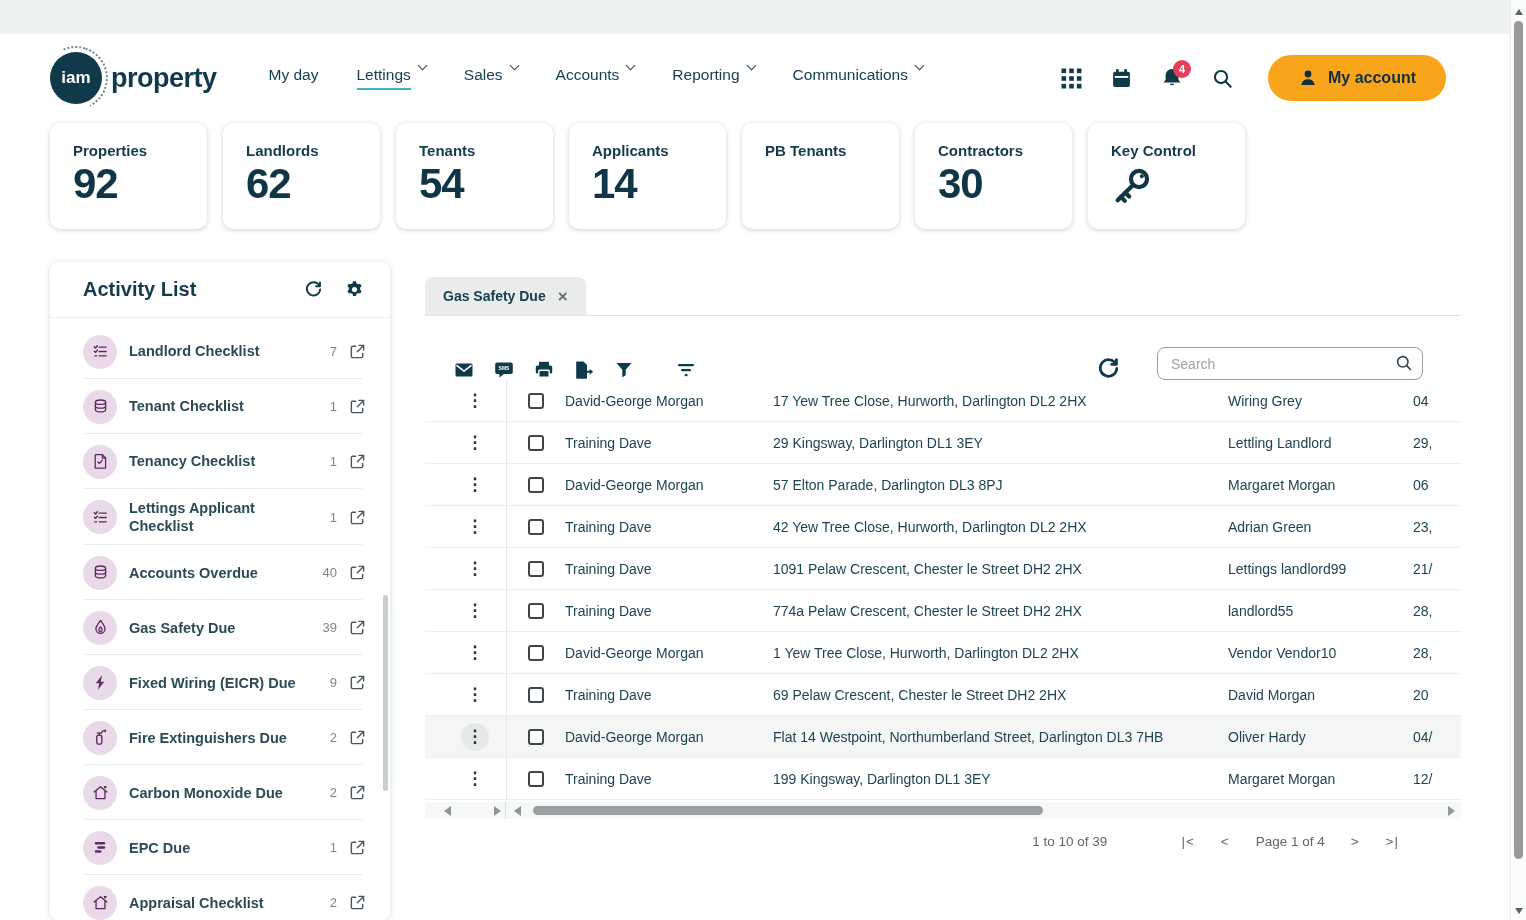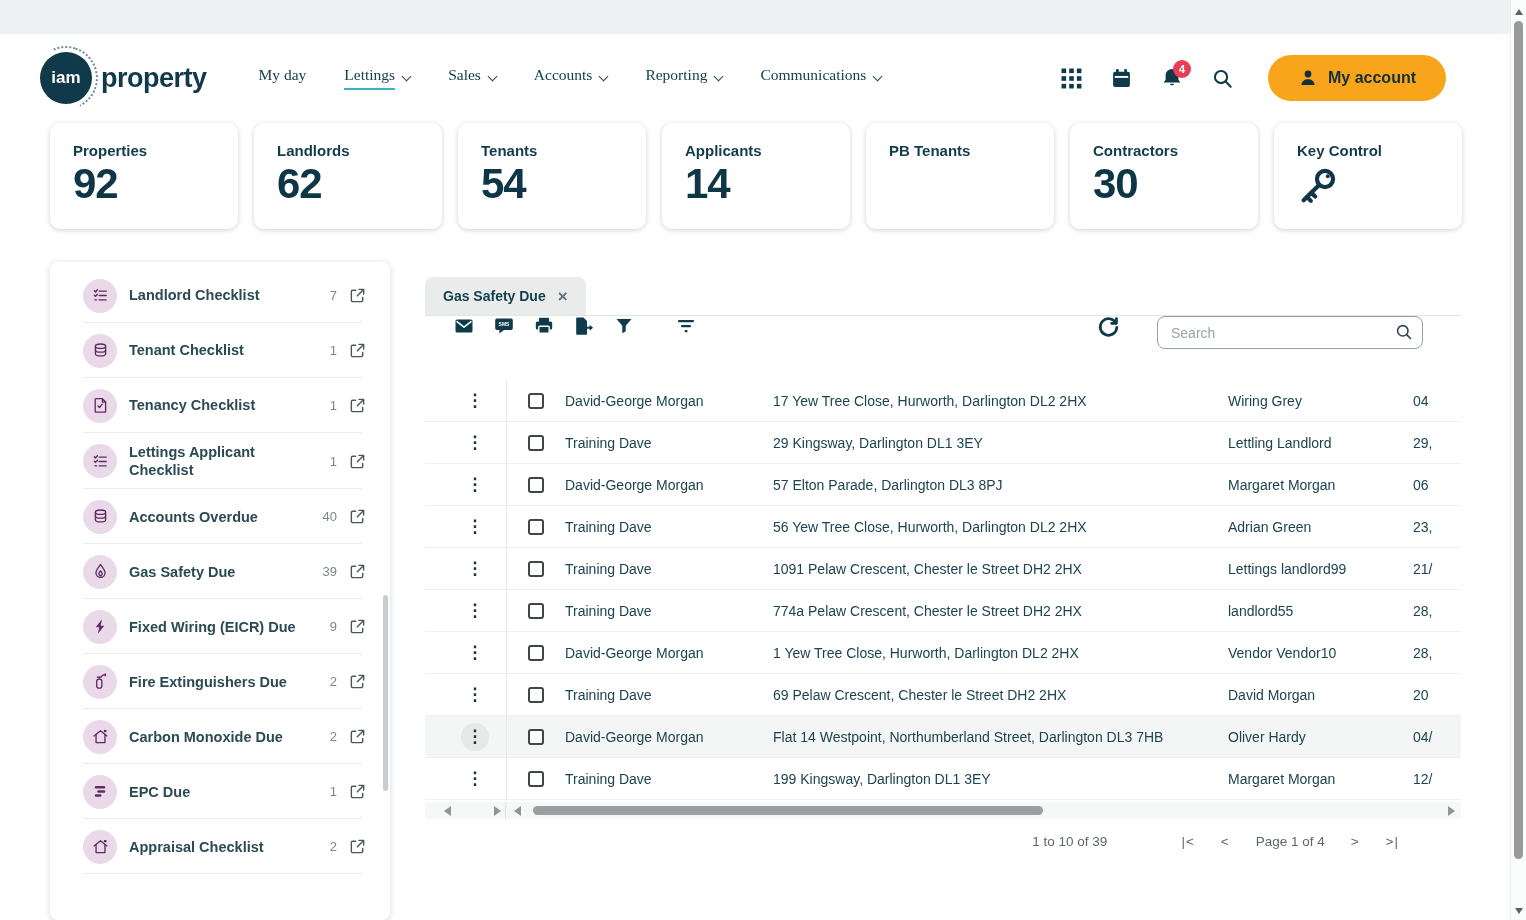--- a/index.html
+++ b/index.html
@@ -11,38 +11,38 @@
   html,body{width:1526px;height:920px;overflow:hidden;}
   body{font-family:"Liberation Sans",sans-serif;background:#fff;color:var(--teal);position:relative;}
   button{background:none;border:none;cursor:pointer;font-family:inherit;color:inherit;padding:0;}
 
   
   .topbar{position:absolute;left:0;top:0;width:1510px;height:34px;background:#eef1f2;display:flex;align-items:center;justify-content:flex-end;padding-right:68px;gap:42px;}
   .topbar a{font-size:14.5px;color:#3f4b52;text-decoration:none;padding-bottom:3px;border-bottom:2px solid transparent;}
   .topbar a.active{border-bottom-color:var(--cyan);color:#2c4753;}
 
   
-  .header{position:absolute;left:0;top:34px;width:1510px;height:88px;background:#fff;display:flex;align-items:center;padding-left:40px;}
+  .header{position:absolute;left:0;top:34px;width:1510px;height:88px;background:#fff;display:flex;align-items:center;padding-left:50px;}
   .logo{display:flex;align-items:center;gap:9px;}
   .logo-circle{position:relative;width:52px;height:52px;border-radius:50%;background:var(--teal);color:#fff;font-size:17px;font-weight:bold;display:flex;align-items:center;justify-content:center;}
   .logo-circle::after{content:'';position:absolute;inset:-6px;border-radius:50%;border:2px dotted rgba(16,57,74,.6);border-left-color:transparent;border-bottom-color:transparent;transform:rotate(18deg);}
   .logo-word{font-size:27px;font-weight:bold;color:var(--teal);letter-spacing:-.5px;}
   .mainnav{display:flex;align-items:center;gap:38px;margin-left:52px;}
-  .nav-item{display:flex;align-items:center;gap:8px;font-size:15.5px;color:#13414e;font-family:Liberation Serif, serif;}
+  .nav-item{display:flex;align-items:flex-start;gap:8px;font-size:15.5px;color:#13414e;}
   .nav-item .lbl{padding-bottom:4px;border-bottom:2px solid transparent;}
   .nav-item.active .lbl{border-bottom-color:var(--cyan);}
   .chev{width:7px;height:7px;border-right:1.6px solid #2c4a56;border-bottom:1.6px solid #2c4a56;transform:rotate(45deg);margin-top:-4px;}
   .header-right{margin-left:auto;display:flex;align-items:center;gap:29px;padding-right:64px;}
   .hicon{color:var(--teal);display:flex;align-items:center;justify-content:center;position:relative;}
   .badge{position:absolute;top:-7px;right:-8px;min-width:18px;height:18px;border-radius:50%;background:var(--red);color:#fff;font-size:11px;font-weight:bold;display:flex;align-items:center;justify-content:center;}
   .account-btn{display:flex;align-items:center;gap:10px;height:46px;border-radius:23px;background:var(--amber);padding:0 30px;font-size:16px;font-weight:bold;color:#11303c;margin-left:6px;}
 
   
   .cards{position:absolute;left:50px;top:123px;display:flex;gap:16px;}
-  .card{width:188px;height:106px;background:#fff;border-radius:10px;box-shadow:0 1px 5px rgba(13,44,58,.22);padding:19px 0 16px 23px;}
+  .card{width:157px;height:106px;background:#fff;border-radius:10px;box-shadow:0 1px 5px rgba(13,44,58,.22);padding:19px 0 16px 23px;}
   .card-label{font-size:15px;font-weight:600;color:#123c4c;}
   .card-value{font-size:42px;font-weight:bold;color:#0f3646;margin-top:4px;letter-spacing:-1px;line-height:1;}
   .card-value svg{margin-top:2px;}
 
   
   .activity{position:absolute;left:50px;top:262px;width:340px;height:658px;background:#fff;border-radius:8px;box-shadow:0 1px 6px rgba(13,44,58,.18);overflow:hidden;}
   .ap-header{height:56px;display:flex;align-items:center;padding:0 26px 0 33px;border-bottom:1px solid #eceeee;}
   .ap-title{font-size:20px;font-weight:bold;color:#123c4c;}
   .ap-actions{margin-left:auto;display:flex;align-items:center;gap:22px;color:var(--teal);}
   .ap-items{padding:6px 0 0;}
@@ -52,21 +52,21 @@
   .ai-label{flex:1;font-size:14.5px;font-weight:bold;color:#2a4a54;line-height:1.25;}
   .ai-count{width:24px;text-align:right;font-size:13px;color:#7c878c;}
   .ai-ext{color:#4a565c;display:flex;}
   .ap-scroll{position:absolute;right:2px;top:333px;width:5px;height:196px;border-radius:3px;background:#c8cdcf;}
 
   
   .main{position:absolute;left:425px;top:262px;width:1036px;height:658px;overflow:hidden;}
   .tabbar{height:54px;border-bottom:1px solid #e2e5e6;display:flex;align-items:flex-end;}
   .tab{display:flex;align-items:center;gap:12px;height:38px;padding:0 18px;background:#e9eceb;border-radius:8px 8px 0 0;font-size:14px;font-weight:600;color:#13414f;}
   .tab-close{font-size:17px;color:#5f7077;line-height:1;}
-  .toolbar{height:64px;display:flex;align-items:flex-start;padding:0 38px 0 29px;gap:20px;}
+  .toolbar{height:64px;display:flex;align-items:flex-end;padding:0 38px 0 29px;gap:20px;}
   .tb-btn{color:#0f3a4a;display:flex;align-items:center;}
   .tb-btn:nth-child(6){margin-left:21px;}
   .tb-spacer{flex:1;}
   .refresh-btn{color:#0f3a4a;display:flex;margin-right:17px;}
   .searchbox{position:relative;width:266px;height:33px;}
   .searchbox input{width:100%;height:100%;border:1px solid #94a1a6;border-radius:8px;padding:0 34px 0 13px;font-size:14px;color:#2c4753;font-family:inherit;outline:none;}
   .searchbox input::placeholder{color:#9aa4a8;}
   .searchbox .mag{position:absolute;right:10px;top:7px;color:#35444c;}
 
   .tablewrap{position:relative;}
@@ -227,20 +227,37 @@
           <circle cx="16" cy="8" r="4.6"></circle>
           <circle cx="17.6" cy="6.4" r="1.1" fill="currentColor" stroke="none"></circle>
           <path d="M12.6 11.4L3.8 20.2"></path>
           <path d="M5.7 18.3l2.2 2.2"></path>
           <path d="M8.2 15.8l2.2 2.2"></path>
         </svg></div>
   </div>
   </section>
 
 <aside class="activity">
+  <div class="ap-header">
+    <span class="ap-title">Activity List</span>
+    <span class="ap-actions">
+      <button style="color:#10394a;display:flex;">
+        <svg viewBox="0 0 20 20" width="19" height="19" fill="none" stroke="currentColor" stroke-width="2" stroke-linecap="round" stroke-linejoin="round">
+            <path d="M16.4 6.4A7 7 0 1 0 17 10"></path>
+            <path d="M16.8 2.6v4h-4"></path>
+          </svg>
+      </button>
+      <button style="color:#10394a;display:flex;">
+        <svg viewBox="0 0 20 20" width="19" height="19" fill="currentColor">
+            <path d="M8.5 1.3h3l.5 2.2a6.8 6.8 0 0 1 1.9 1.1l2.1-.7 1.5 2.6-1.6 1.5a6.9 6.9 0 0 1 0 2.2l1.6 1.5-1.5 2.6-2.1-.7a6.8 6.8 0 0 1-1.9 1.1l-.5 2.2h-3L8 14.7a6.8 6.8 0 0 1-1.9-1.1l-2.1.7-1.5-2.6 1.6-1.5a6.9 6.9 0 0 1 0-2.2L2.5 6.5 4 3.9l2.1.7A6.8 6.8 0 0 1 8 3.5z"></path>
+            <circle cx="10" cy="10.1" r="2.7" fill="#fff"></circle>
+          </svg>
+      </button>
+    </span>
+  </div>
   <div class="ap-items" id="activityItems">
       <div class="ap-item">
     <span class="ai-icon">
           <svg viewBox="0 0 18 18" width="17" height="17" fill="none" stroke="currentColor" stroke-width="1.5" stroke-linecap="round" stroke-linejoin="round">
             <path d="M7.6 4.4H15M7.6 9H15M7.6 13.6H15"></path>
             <path d="M2.5 4.1l1.2 1.2 2-2.3"></path>
             <path d="M2.5 8.7l1.2 1.2 2-2.3"></path>
             <path d="M3 13.6h1.9"></path>
           </svg>
         </span>
@@ -525,21 +542,21 @@
     <span class="cb"></span>
     <span class="cell c-neg">David-George Morgan</span>
     <span class="cell c-prop">57 Elton Parade, Darlington DL3 8PJ</span>
     <span class="cell c-land">Margaret Morgan</span>
     <span class="cell c-due">06</span>
   </div>
         <div class="trow">
     <button class="kebab">⋮</button>
     <span class="cb"></span>
     <span class="cell c-neg">Training Dave</span>
-    <span class="cell c-prop">56 Yew Tree Close, Hurworth, Darlington DL2 2HX</span>
+    <span class="cell c-prop">42 Yew Tree Close, Hurworth, Darlington DL2 2HX</span>
     <span class="cell c-land">Adrian Green</span>
     <span class="cell c-due">23,</span>
   </div>
         <div class="trow">
     <button class="kebab">⋮</button>
     <span class="cb"></span>
     <span class="cell c-neg">Training Dave</span>
     <span class="cell c-prop">1091 Pelaw Crescent, Chester le Street DH2 2HX</span>
     <span class="cell c-land">Lettings landlord99</span>
     <span class="cell c-due">21/</span>

